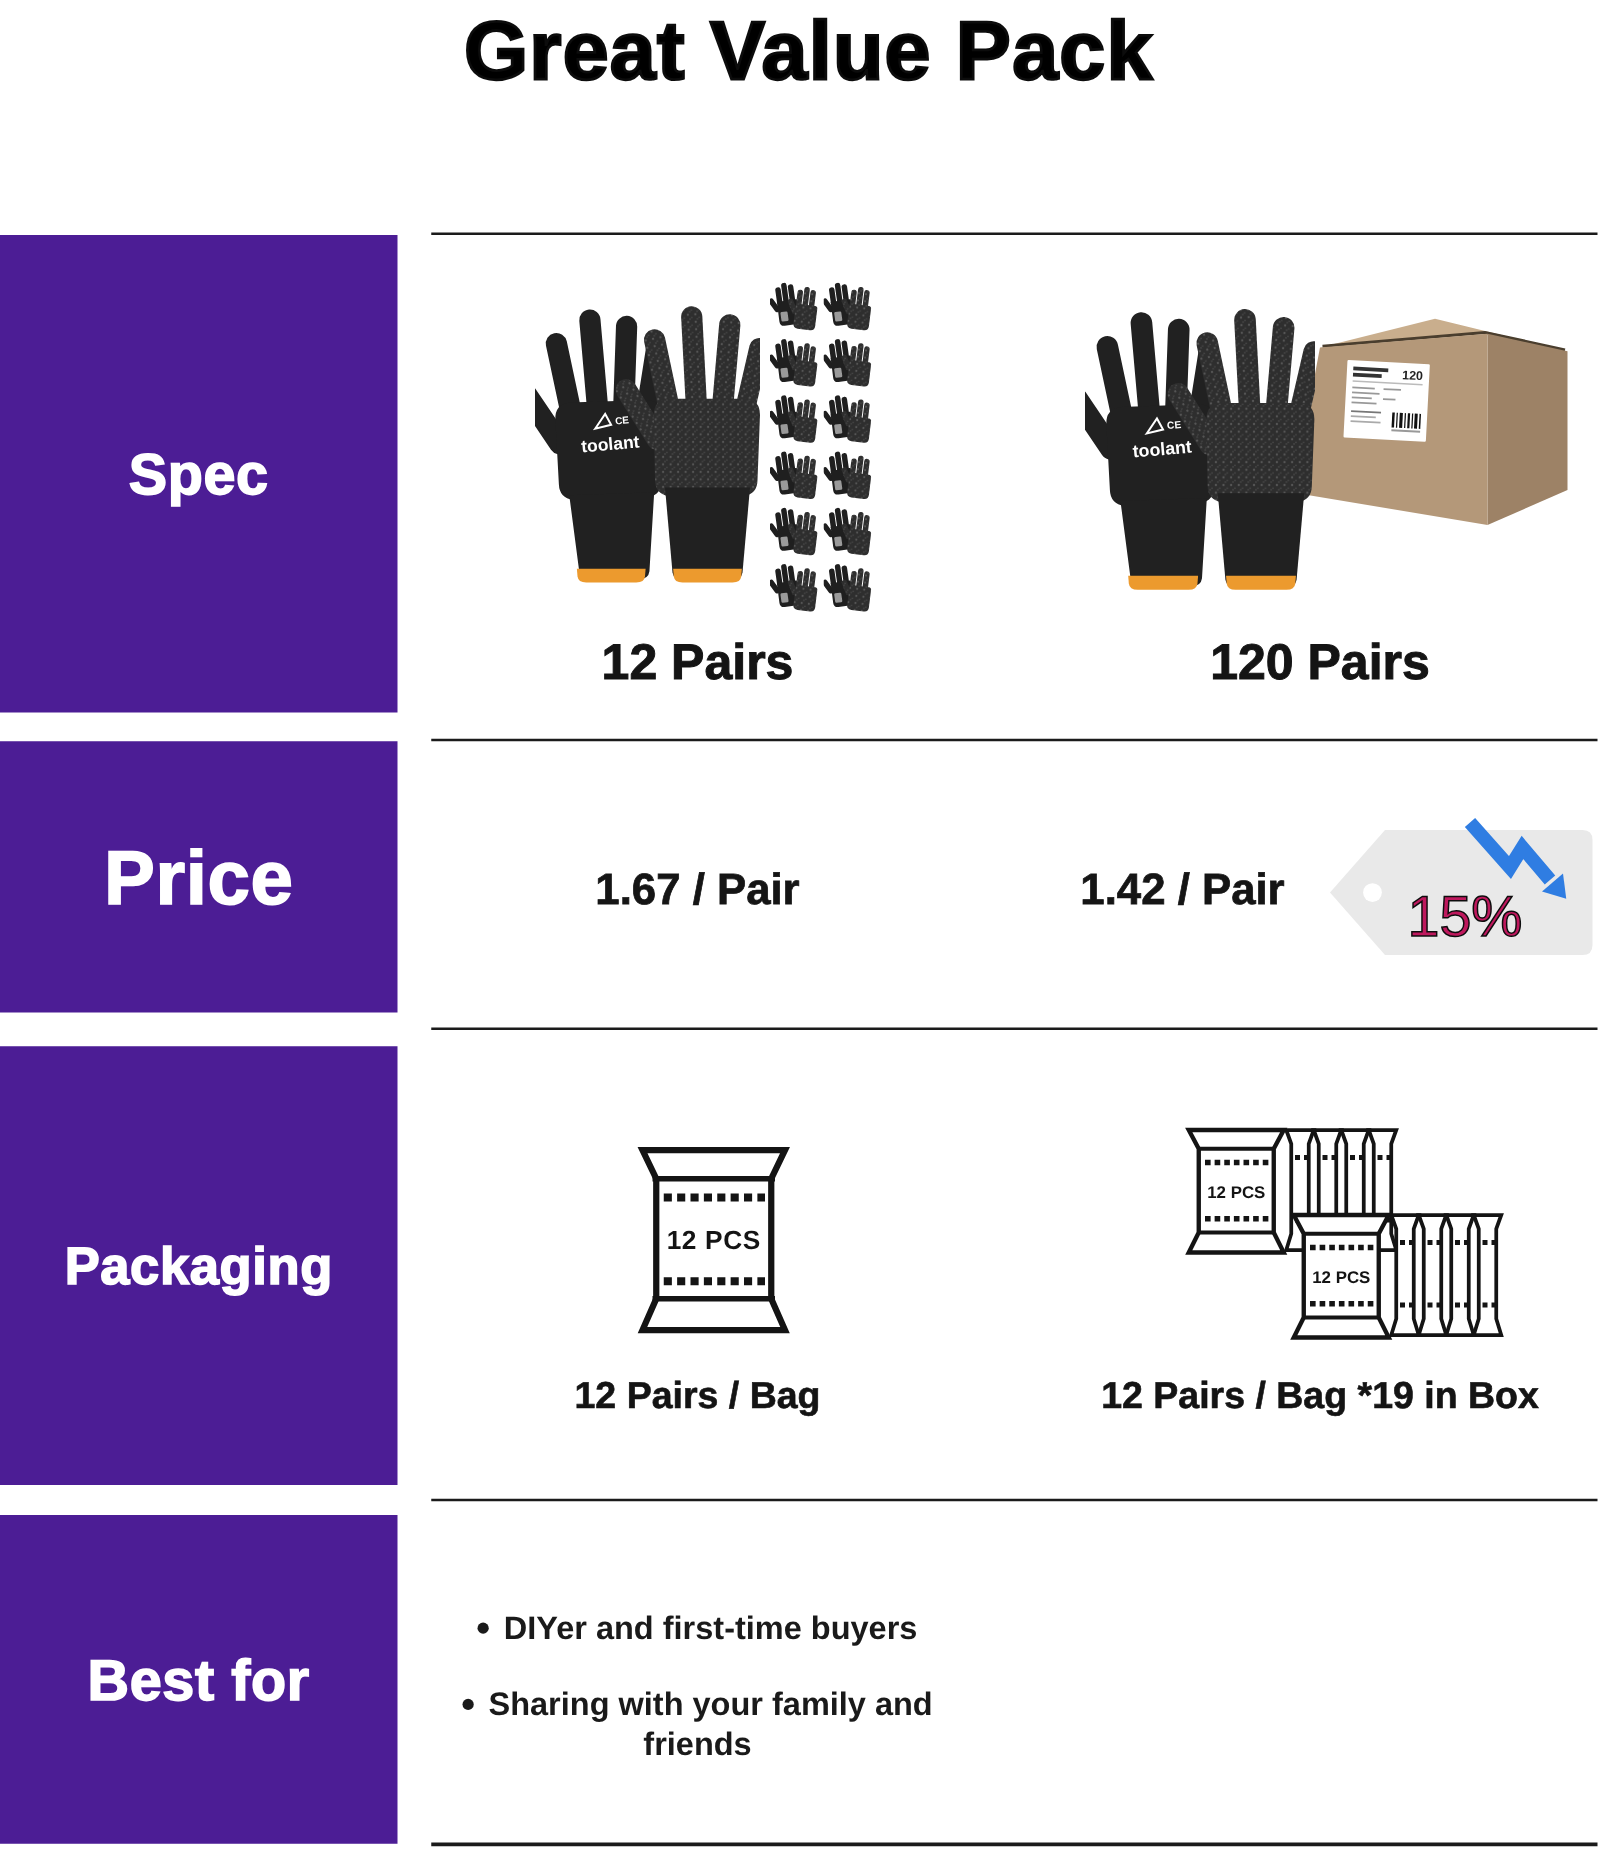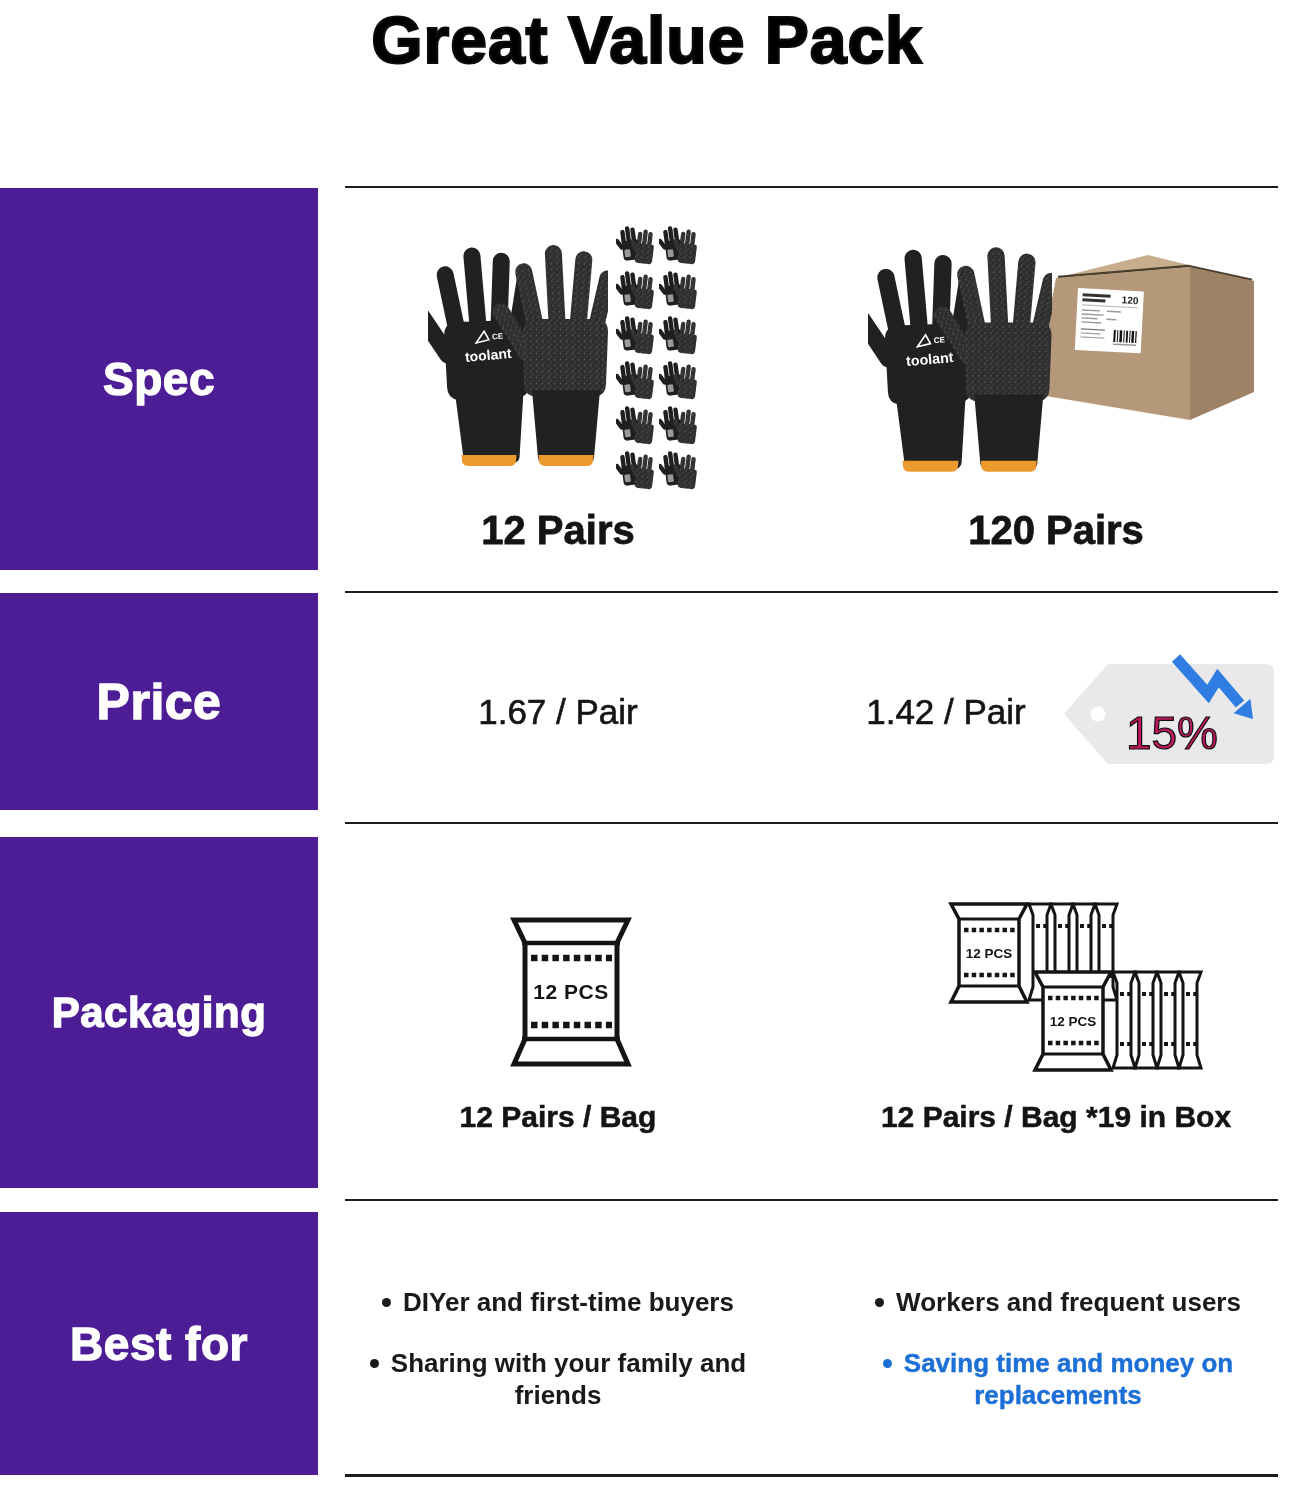--- a/index.html
+++ b/index.html
@@ -8,21 +8,21 @@
   .abs{position:absolute;}
   .page-title{left:0;right:0;top:2px;text-align:center;font-size:66px;font-weight:700;
               letter-spacing:1px;color:#000000;-webkit-text-stroke:2.2px #0c0c0c;}
   .hline{left:345px;width:933px;height:2px;background:#1b1b1b;}
   .hline.thick{height:3px;}
   .row-label{left:0;width:318px;background:#4c1d95;color:#ffffff;display:flex;
              align-items:center;justify-content:center;font-weight:800;
              -webkit-text-stroke:1.3px #ffffff;letter-spacing:0.5px;}
   .caption{text-align:center;font-size:40px;font-weight:700;color:#141414;
            -webkit-text-stroke:0.8px #141414;}
-  .price-text{text-align:center;font-size:35px;font-weight:400;color:#151515;
+  .price-text{text-align:center;font-size:35px;font-weight:700;color:#151515;
               -webkit-text-stroke:0.6px #151515;}
   .pack-caption{text-align:center;font-size:30px;font-weight:700;color:#141414;
                 -webkit-text-stroke:0.5px #141414;}
   .glove-grid{display:grid;grid-template-columns:repeat(2,1fr);grid-auto-rows:45px;}
   .tag-text{position:absolute;left:50px;top:58px;width:112px;text-align:right;
             font-size:46px;font-weight:400;color:#be185d;-webkit-text-stroke:1.2px #0d0d0d;line-height:1;}
   .bullet-list{display:block;}
   .bullet-item{text-align:center;font-size:26px;font-weight:700;line-height:32px;
                color:#1a1a1a;margin-bottom:29px;}
   .bullet-item .dot{display:inline-block;width:9px;height:9px;border-radius:50%;
@@ -80,21 +80,21 @@
 
   <div class="abs page-title">Great Value Pack</div>
 
   <div class="abs hline" style="top:186px"></div>
   <div class="abs hline" style="top:591px"></div>
   <div class="abs hline" style="top:822px"></div>
   <div class="abs hline" style="top:1199px"></div>
   <div class="abs hline thick" style="top:1474px"></div>
 
   <div class="abs row-label" style="top:188px;height:382px;font-size:46px">Spec</div>
-  <div class="abs row-label" style="top:593px;height:217px;font-size:50px">Price</div>
+  <div class="abs row-label" style="top:593px;height:217px;font-size:61px">Price</div>
   <div class="abs row-label" style="top:837px;height:351px;font-size:42px">Packaging</div>
   <div class="abs row-label" style="top:1212px;height:263px;font-size:46px">Best for</div>
 
   <svg class="abs" style="left:1022px;top:252px" width="240" height="172" viewBox="0 0 240 172">
     <polygon points="34,26 126,3 232,29 168,15" fill="#c9ae8d"></polygon>
     <path d="M36 25 L166 14 L230 28" stroke="#4a3e2e" stroke-width="2.5" fill="none"></path>
     <polygon points="168,15 232,29 232,140 168,168" fill="#9d8266"></polygon>
     <polygon points="34,26 168,15 168,168 12,142" fill="#b49879"></polygon>
     <g transform="translate(56,36) rotate(3)">
       <rect width="66" height="62" fill="#ffffff" rx="1"></rect>
@@ -459,22 +459,14 @@
 
   <div class="abs bullet-list" style="left:340px;width:436px;top:1286px">
     <div class="bullet-item">
       <span class="dot"></span><span>DIYer and first-time buyers</span>
     </div>
     <div class="bullet-item" style="max-width:432px;margin-left:auto;margin-right:auto">
       <span class="dot"></span><span>Sharing with your family and friends</span>
     </div>
   </div>
 
-  <div class="abs bullet-list" style="left:836px;width:444px;top:1286px">
-    <div class="bullet-item">
-      <span class="dot"></span><span>Workers and frequent users</span>
-    </div>
-    <div class="bullet-item highlight" style="max-width:440px;margin-left:auto;margin-right:auto">
-      <span class="dot"></span><span>Saving time and money on replacements</span>
-    </div>
-  </div>
 
 </div>
 
 </body></html>

